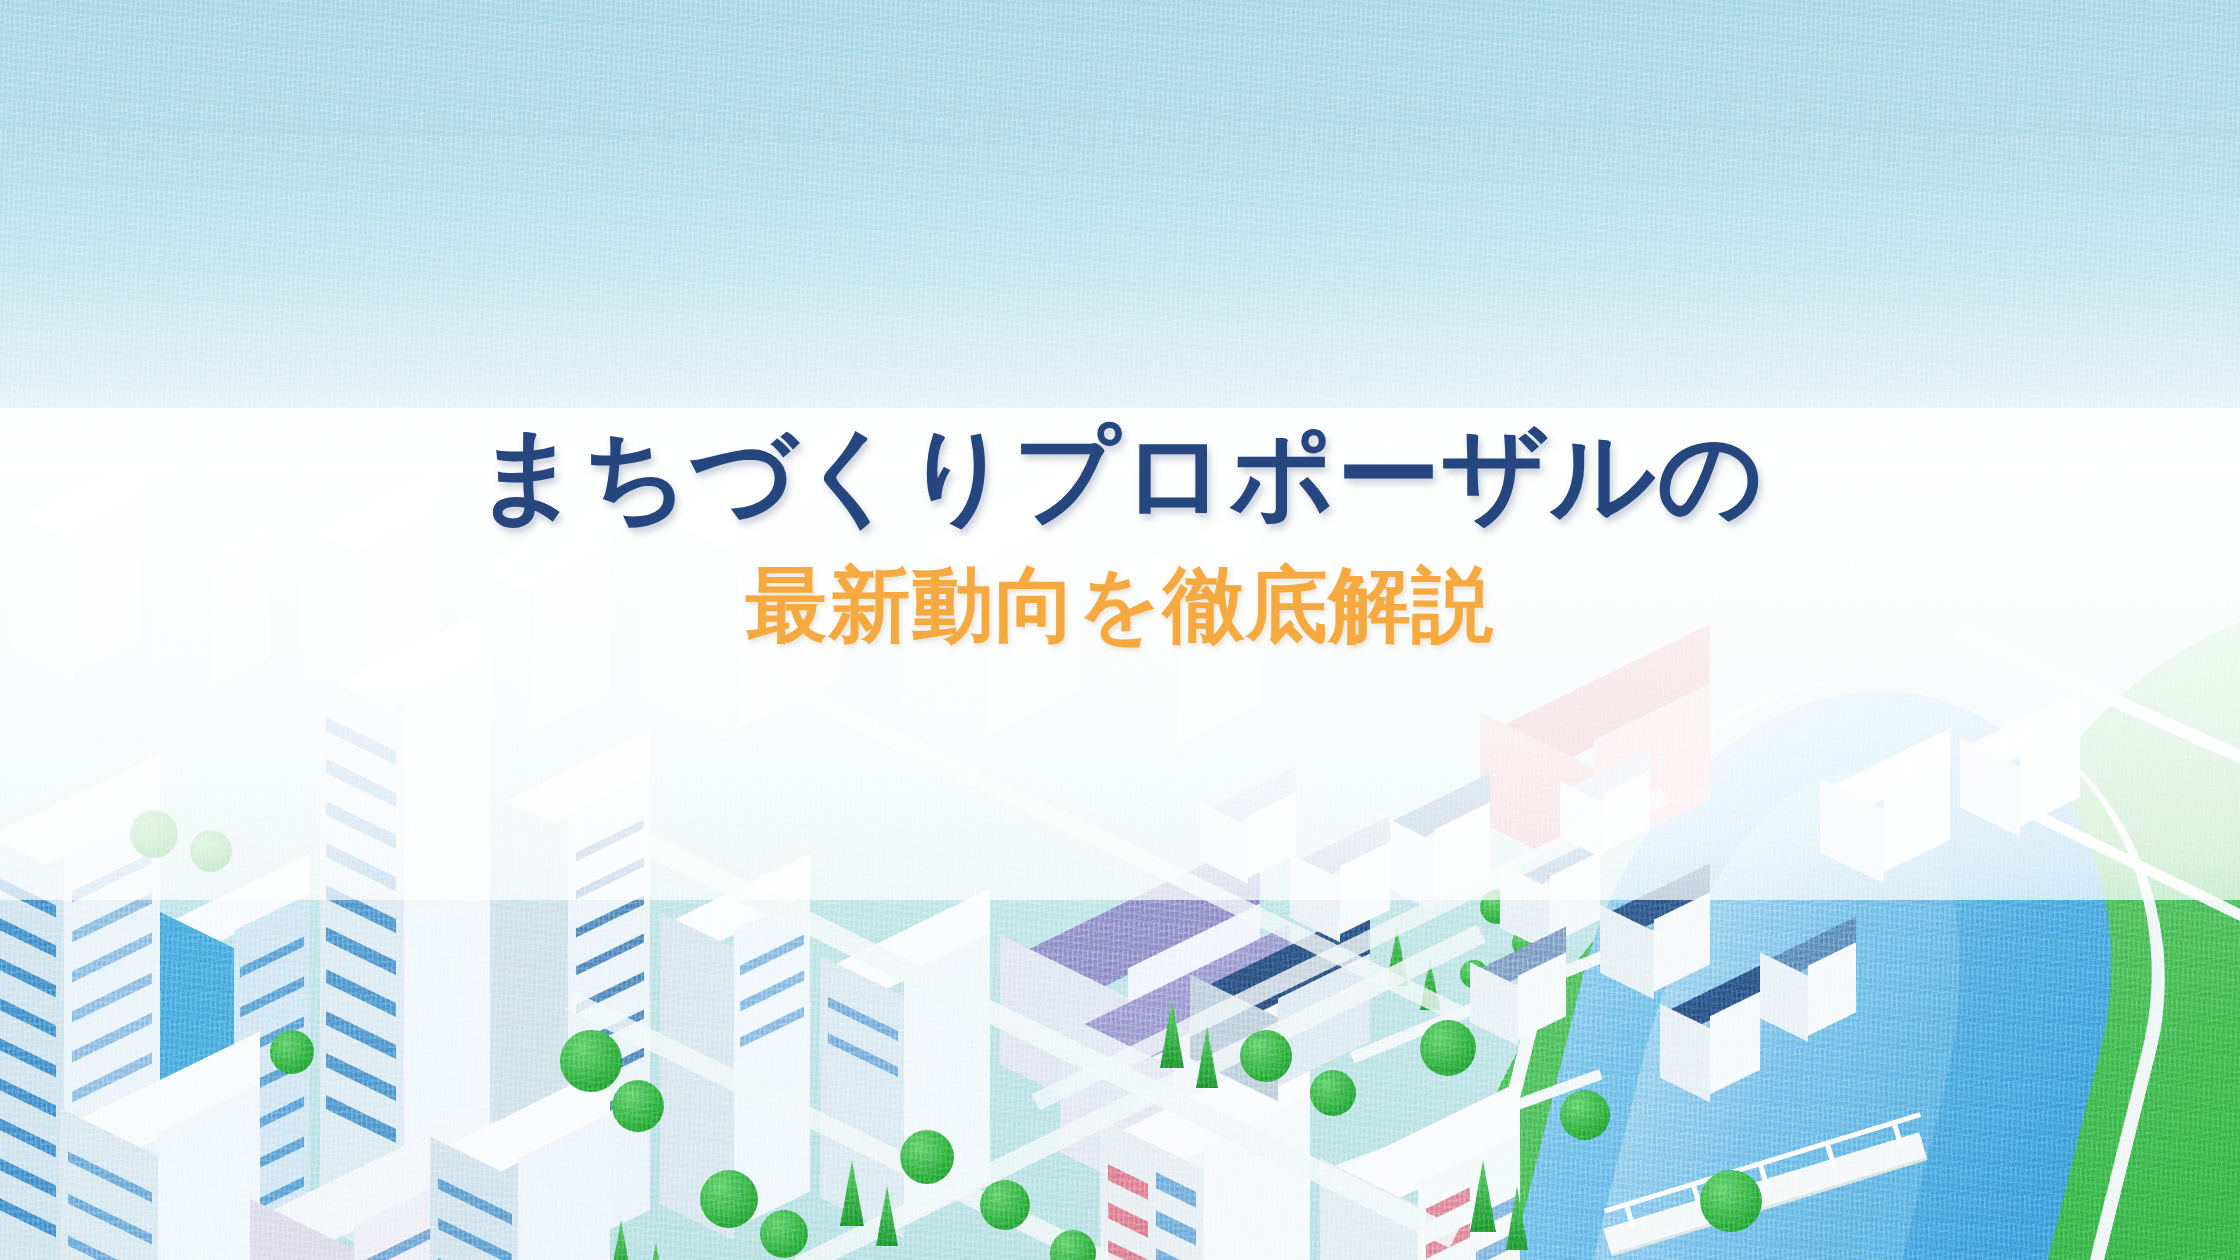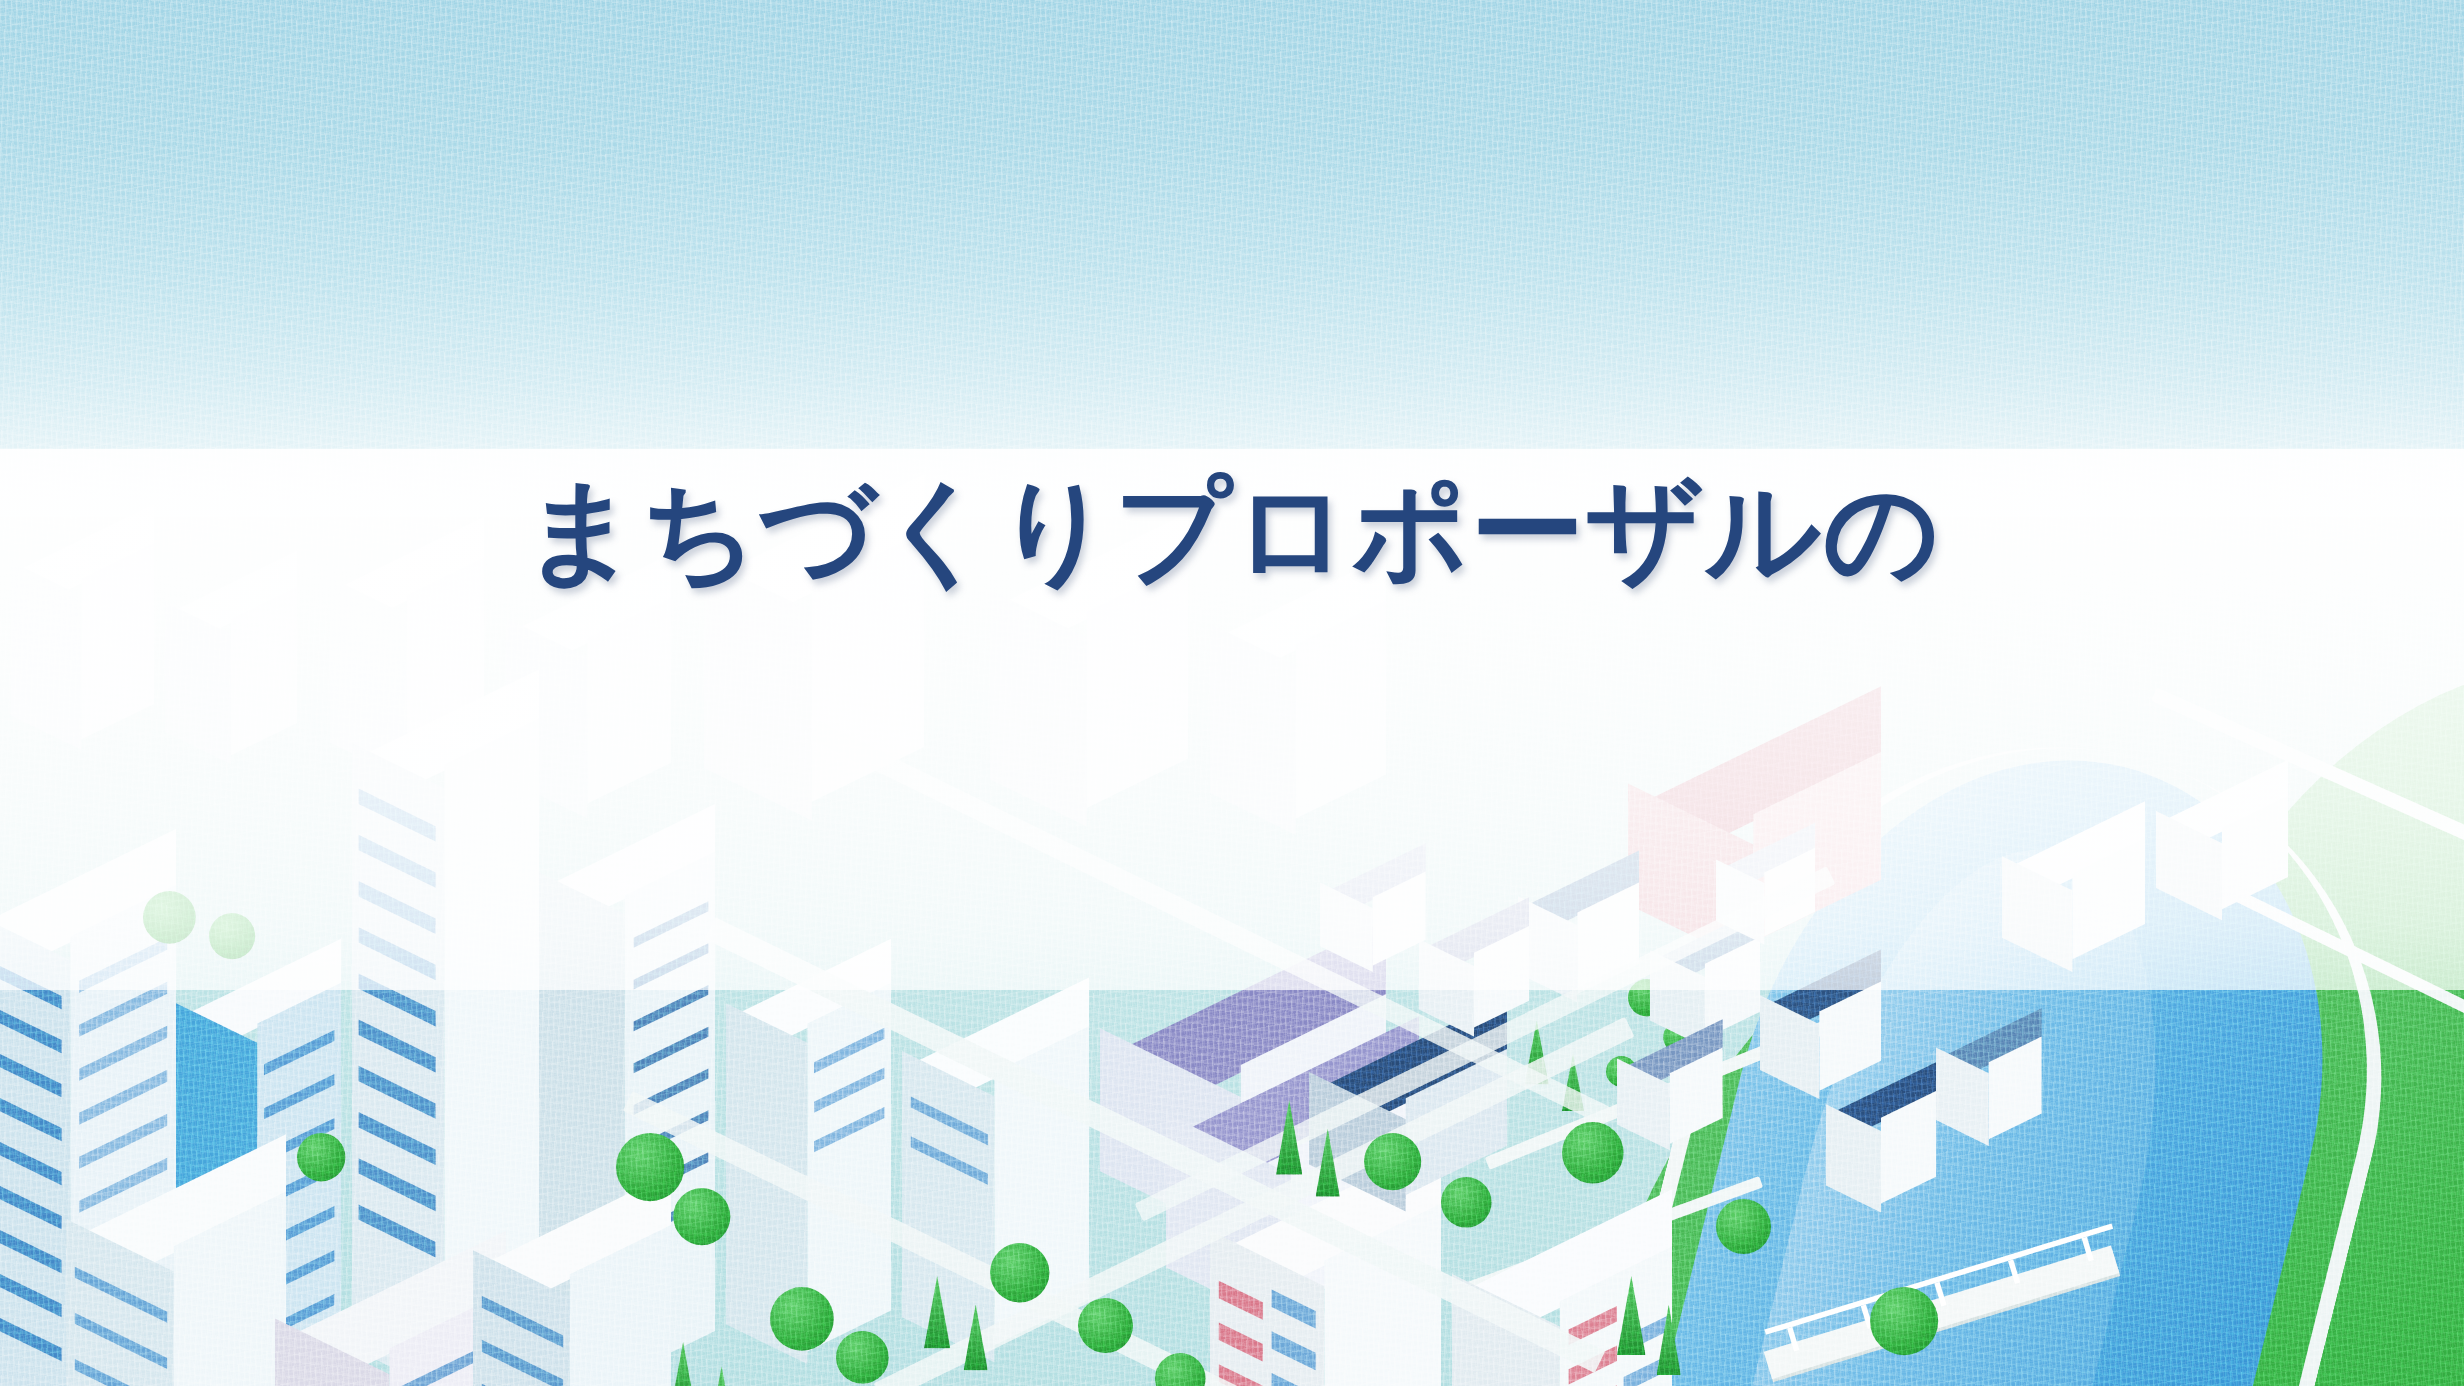--- a/index.html
+++ b/index.html
@@ -155,21 +155,21 @@
     padding-top:14px;
   }
   .title-line{
     font-weight:900;
     font-size:104px;
     line-height:1.19;
     letter-spacing:.012em;
     color:#25467e;
     text-shadow:3px 5px 7px rgba(120,135,160,.38);
     white-space:nowrap;
-    font-family:Liberation Sans, sans-serif;
+    font-family:Liberation Mono, monospace;
   }
   .subtitle{
     margin-top:14px;
     font-weight:900;
     font-size:82px;
     line-height:1.1;
     letter-spacing:.012em;
     color:#f5a93e;
     white-space:nowrap;
     font-family:"DejaVu Sans","Liberation Sans",sans-serif;
@@ -511,15 +511,16 @@
     <div class="tree-c" style="left:646px; top:772px; width:20px;height:56px;"></div>
   </div>
 
   <div class="texture"></div>
   <div class="texture2"></div>
 
   <div class="band"></div>
 
   <div class="copy">
     <div class="title-line">まちづくりプロポーザルの</div>
+    <div class="subtitle">最新動向を徹底解説</div>
   </div>
 
 </div>
 
 </body></html>

